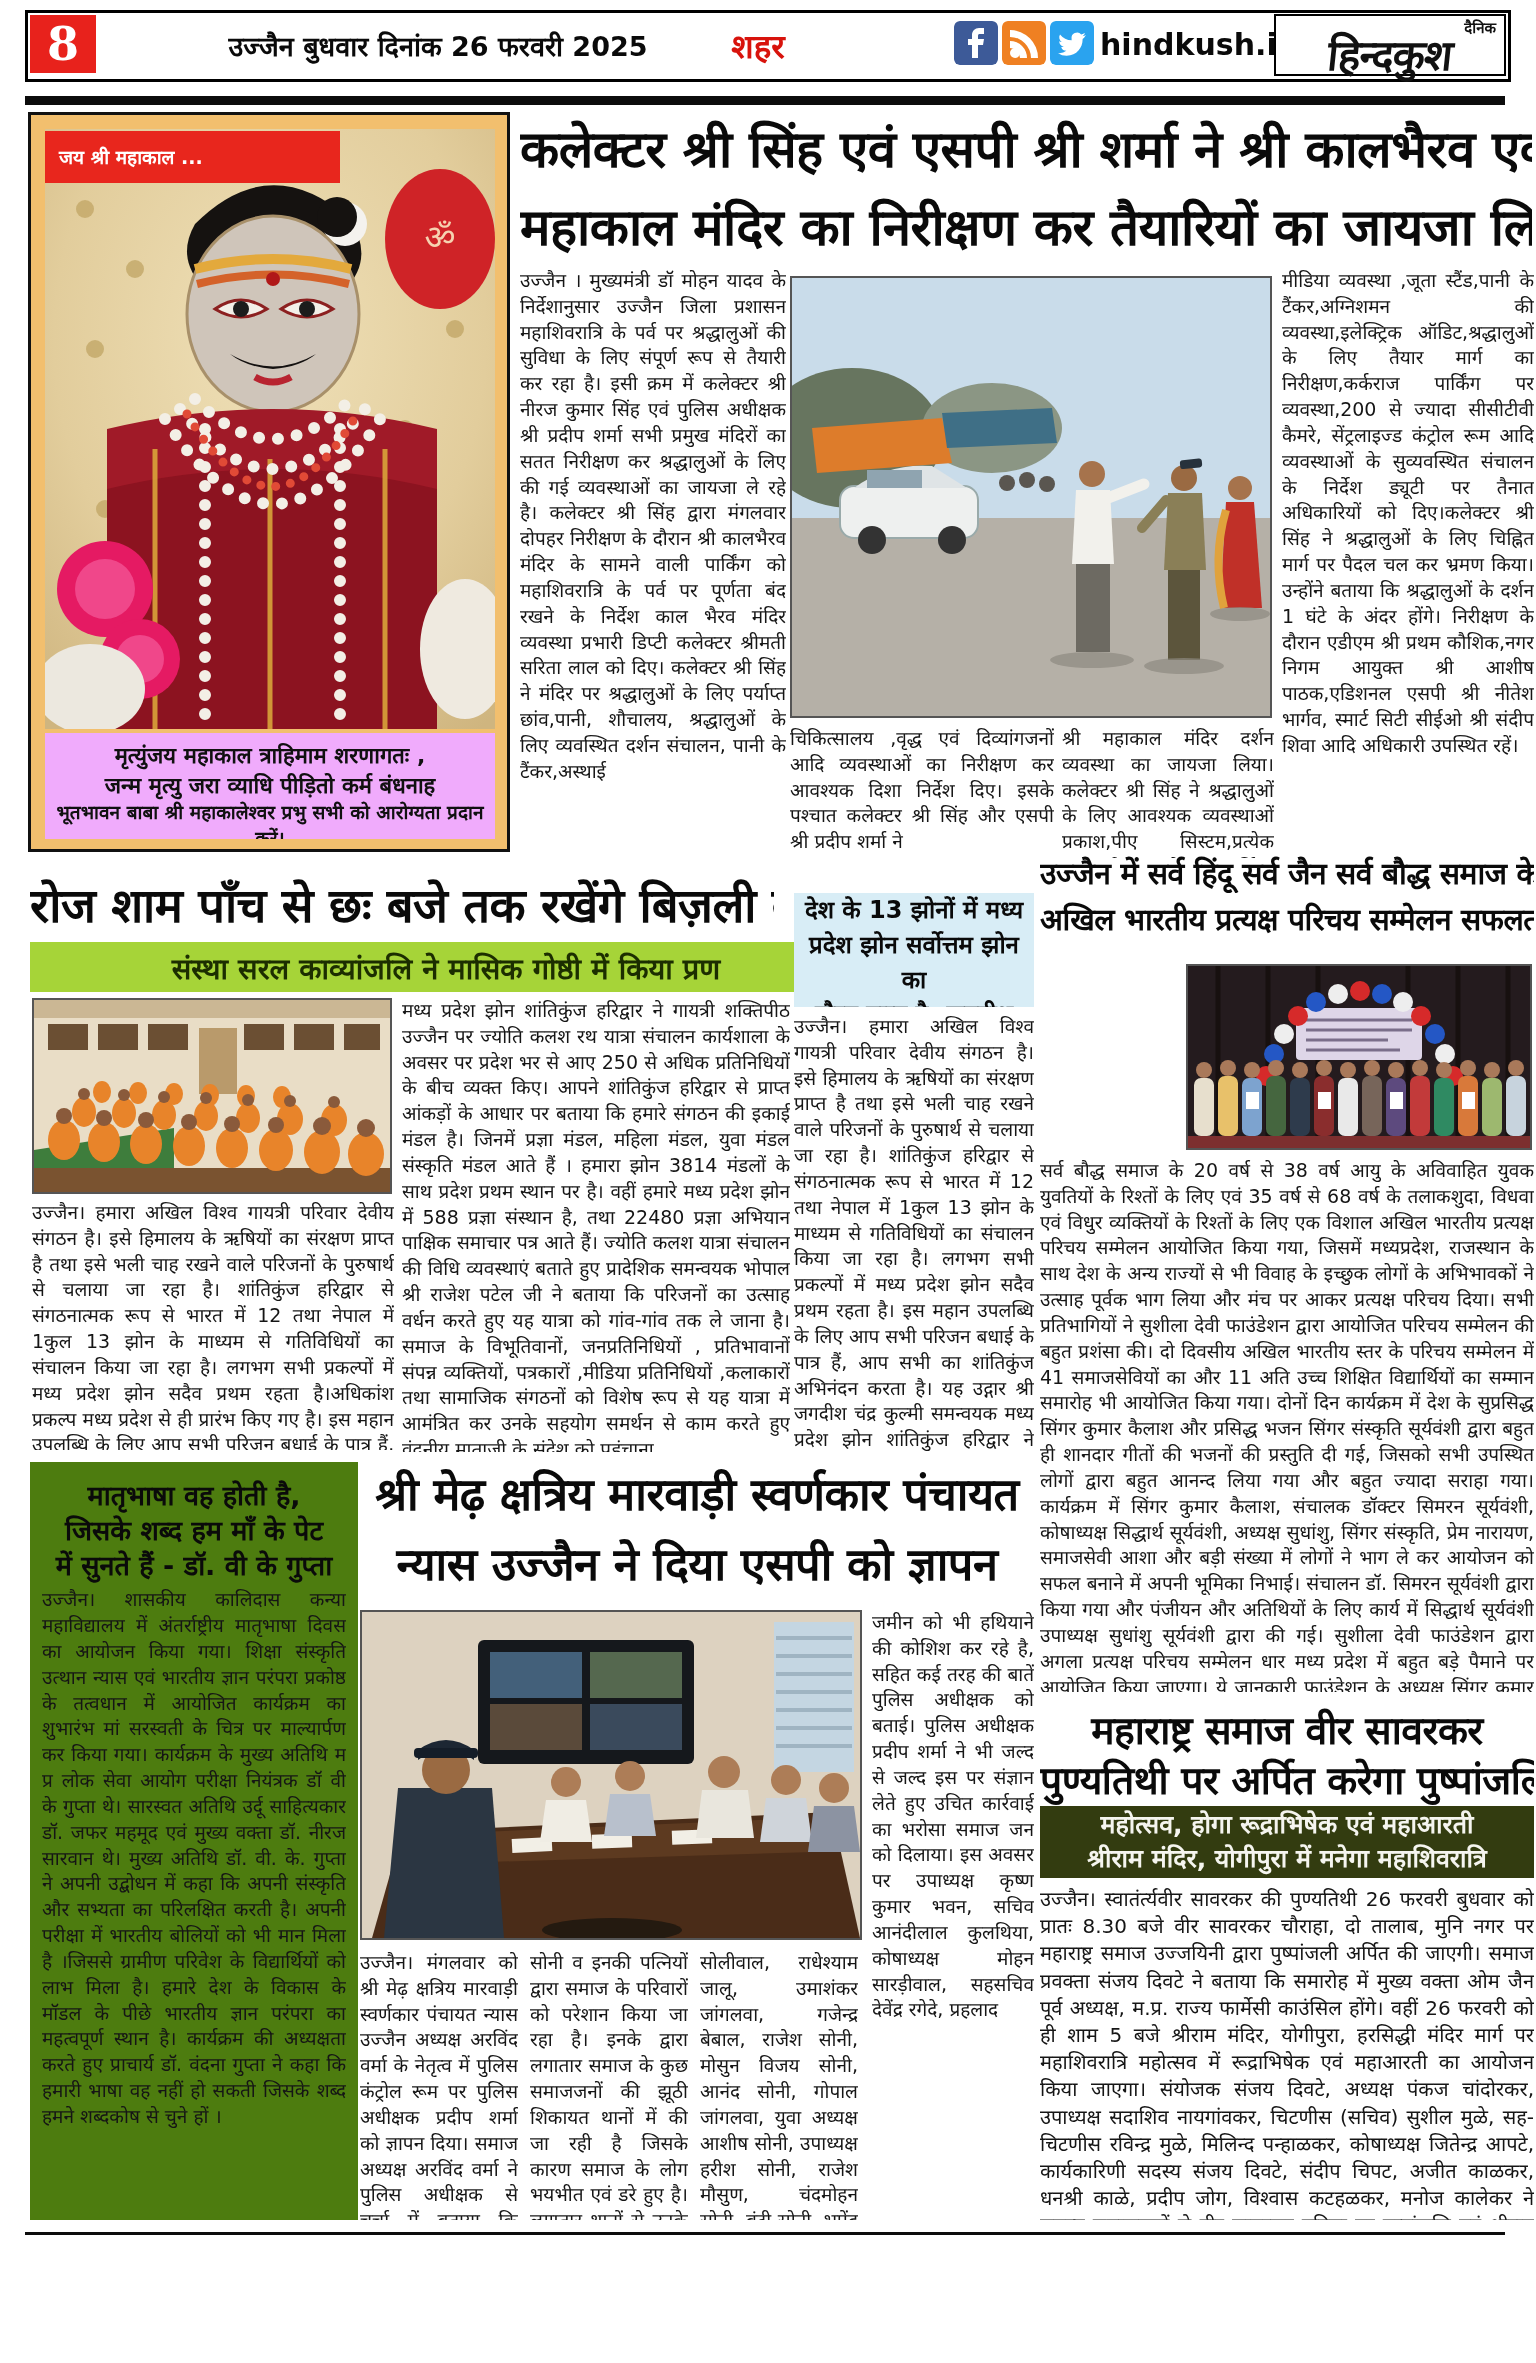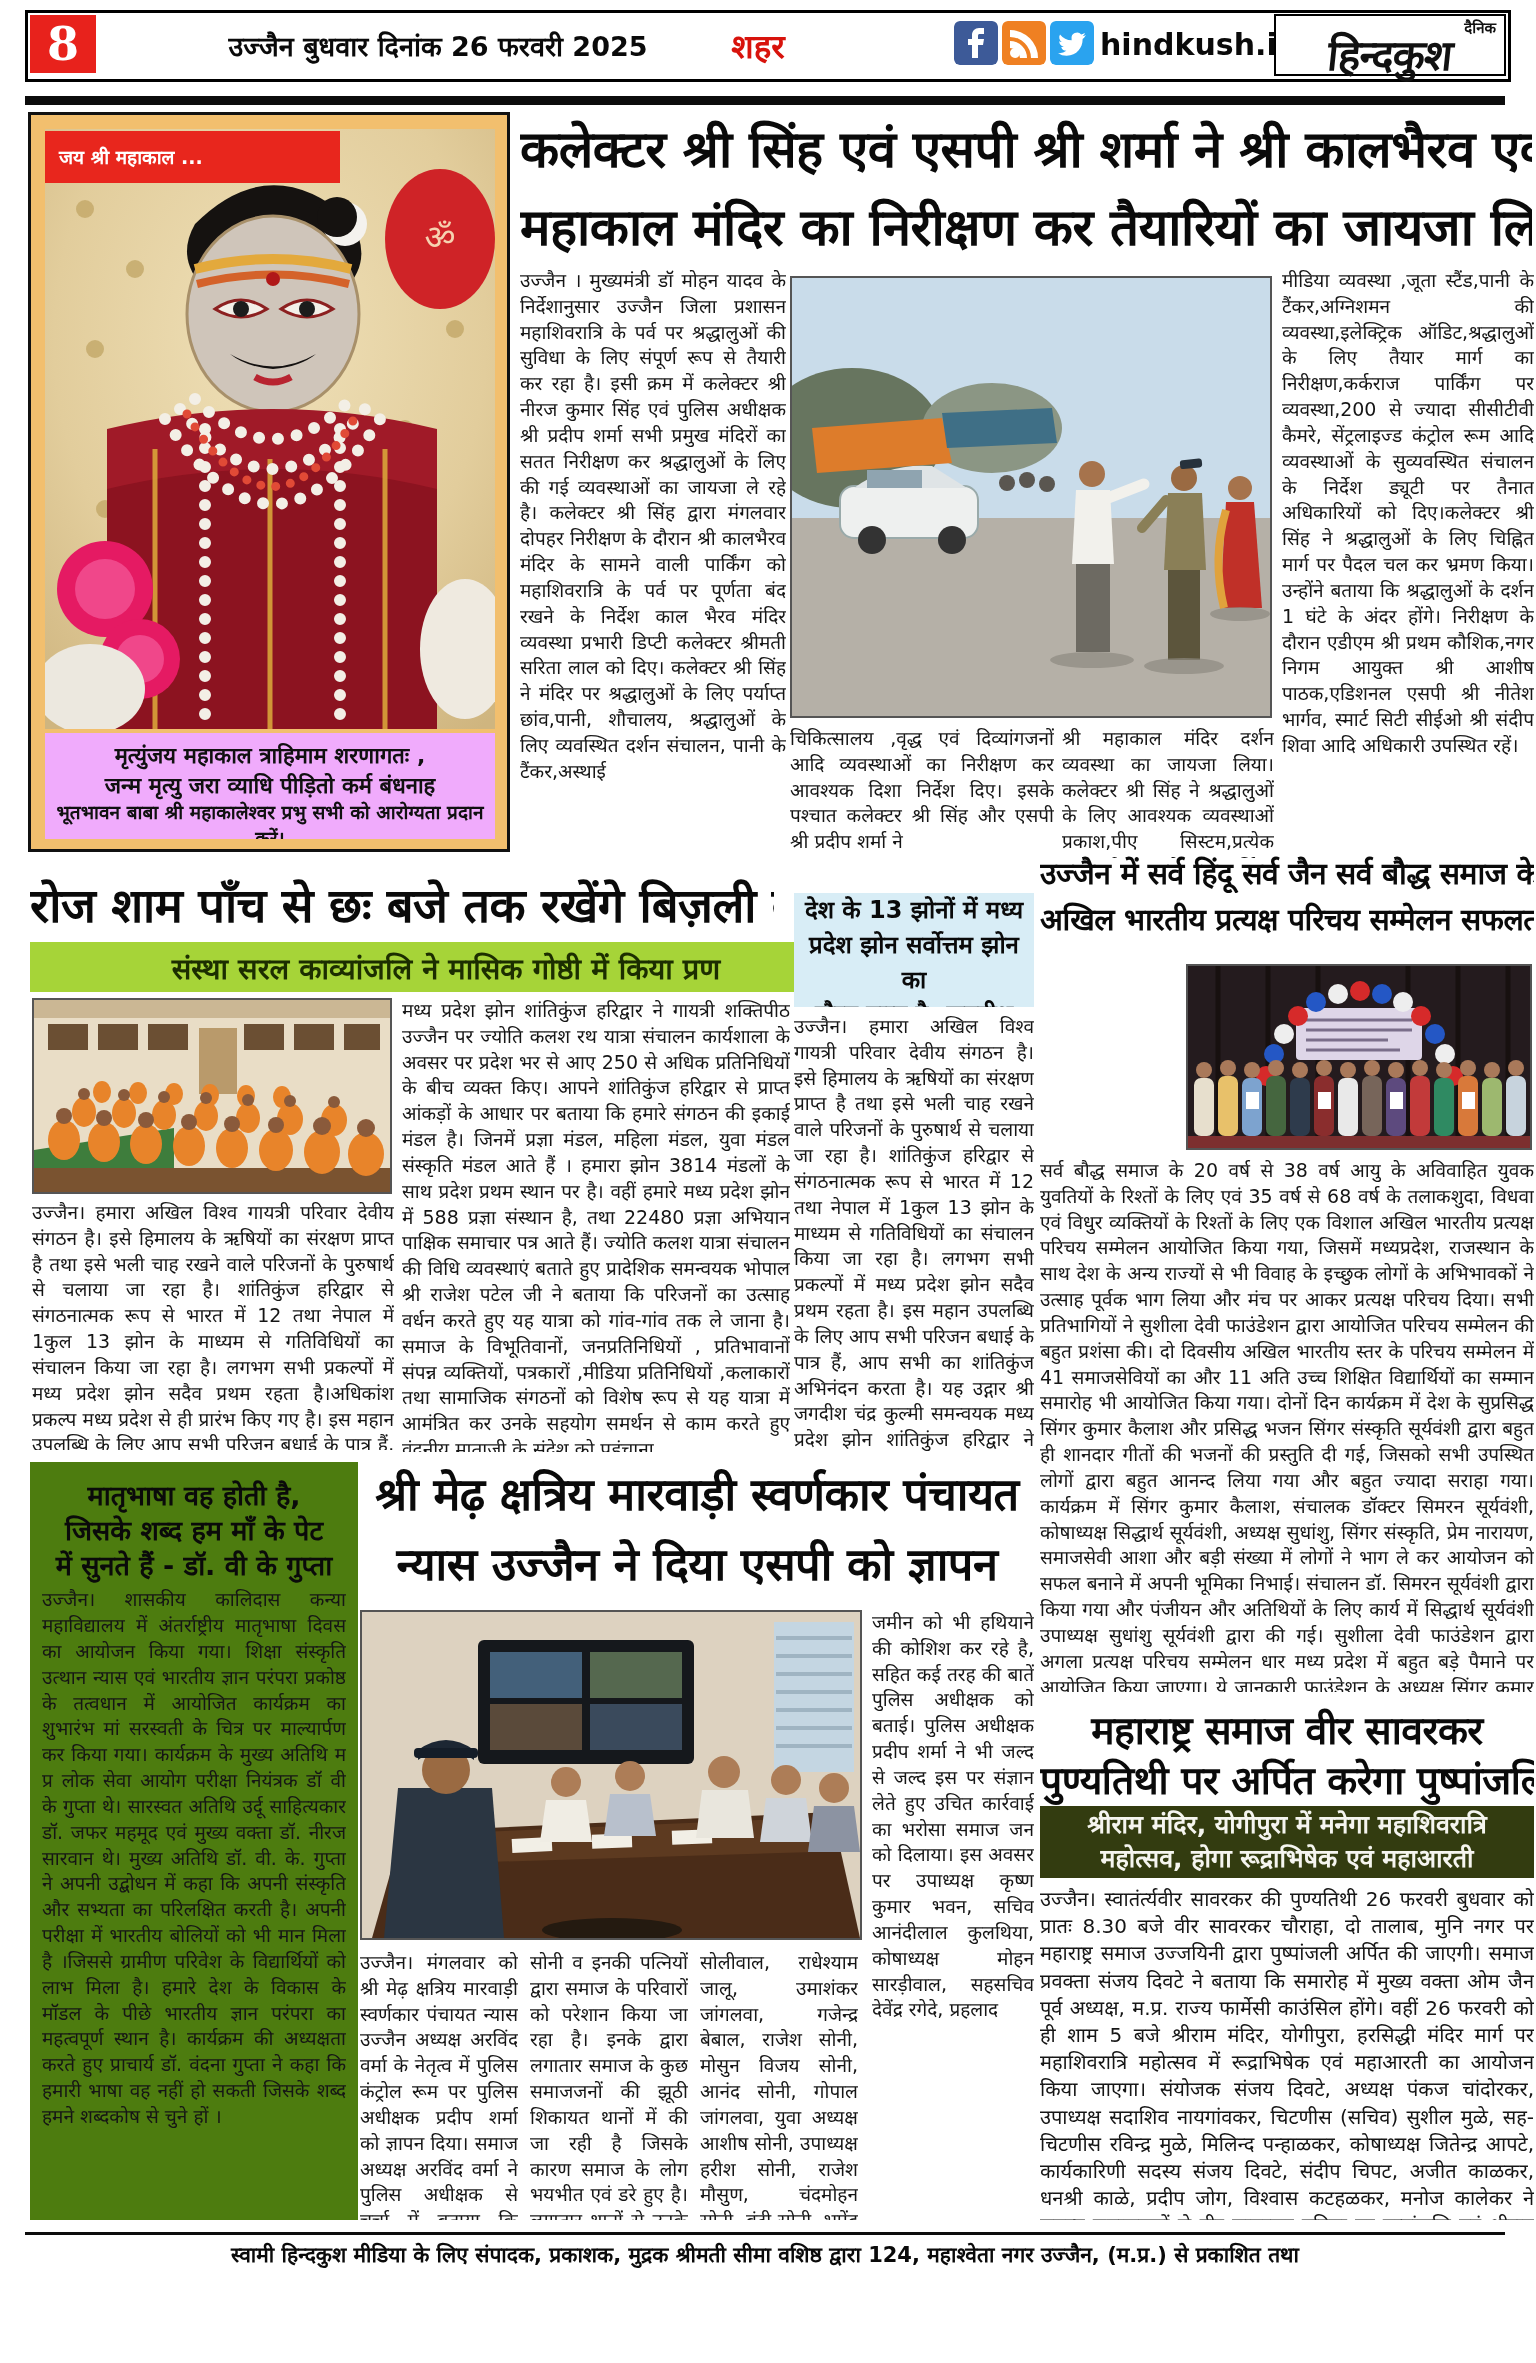--- a/index.html
+++ b/index.html
@@ -416,21 +416,20 @@
   </div>
 
   <div class="abs txt" style="left:872px;top:1610px;width:162px;height:610px;">जमीन को भी हथियाने की कोशिश कर रहे है, सहित कई तरह की बातें पुलिस अधीक्षक को बताई। पुलिस अधीक्षक प्रदीप शर्मा ने भी जल्द से जल्द इस पर संज्ञान लेते हुए उचित कार्रवाई का भरोसा समाज जन को दिलाया। इस अवसर पर उपाध्यक्ष कृष्ण कुमार भवन, सचिव आनंदीलाल कुलथिया, कोषाध्यक्ष मोहन सारड़ीवाल, सहसचिव देवेंद्र रगेदे, प्रहलाद</div>
   <div class="abs txt" style="left:360px;top:1950px;width:158px;height:270px;">उज्जैन। मंगलवार को श्री मेढ़ क्षत्रिय मारवाड़ी स्वर्णकार पंचायत न्यास उज्जैन अध्यक्ष अरविंद वर्मा के नेतृत्व में पुलिस कंट्रोल रूम पर पुलिस अधीक्षक प्रदीप शर्मा को ज्ञापन दिया। समाज अध्यक्ष अरविंद वर्मा ने पुलिस अधीक्षक से चर्चा में बताया कि समाज के कुछ बन्धुओं कैलाश सोनी साल्वी एवं आकाश माणक</div>
   <div class="abs txt" style="left:530px;top:1950px;width:158px;height:270px;">सोनी व इनकी पत्नियों द्वारा समाज के परिवारों को परेशान किया जा रहा है। इनके द्वारा लगातार समाज के कुछ समाजजनों की झूठी शिकायत थानों में की जा रही है जिसके कारण समाज के लोग भयभीत एवं डरे हुए है। लगातार थानों से उनके पास फोन आ रहे है। विगत 15 वर्षों से इनके द्वारा समाज को हानि पहुंचाई जा रही है साथ ही साथ समाज</div>
   <div class="abs txt" style="left:700px;top:1950px;width:158px;height:270px;">सोलीवाल, राधेश्याम जालू, उमाशंकर जांगलवा, गजेन्द्र बेबाल, राजेश सोनी, मोसुन विजय सोनी, आनंद सोनी, गोपाल जांगलवा, युवा अध्यक्ष आशीष सोनी, उपाध्यक्ष हरीश सोनी, राजेश मौसुण, चंदमोहन सोनी, बंटी सोनी, भूपेंद्र ओझाया सहित समाज जन उपस्थित रहे।</div>
 
   <div class="abs hd" style="left:1040px;top:1702px;width:494px;font-size:39px;">महाराष्ट्र समाज वीर सावरकर</div>
   <div class="abs hd" style="left:1040px;top:1752px;width:494px;font-size:39px;">पुण्यतिथी पर अर्पित करेगा पुष्पांजलि</div>
   <div class="abs greenbanner" style="left:1040px;top:1806px;width:494px;height:72px;">
+    <div>महोत्सव, होगा रूद्राभिषेक एवं महाआरती</div>
     <div>श्रीराम मंदिर, योगीपुरा में मनेगा महाशिवरात्रि</div>
-    <div>महोत्सव, होगा रूद्राभिषेक एवं महाआरती</div>
   </div>
   <div class="abs txt" style="left:1040px;top:1886px;width:494px;height:334px;font-size:20px;">उज्जैन। स्वातंर्त्यवीर सावरकर की पुण्यतिथी 26 फरवरी बुधवार को प्रातः 8.30 बजे वीर सावरकर चौराहा, दो तालाब, मुनि नगर पर महाराष्ट्र समाज उज्जयिनी द्वारा पुष्पांजली अर्पित की जाएगी। समाज प्रवक्ता संजय दिवटे ने बताया कि समारोह में मुख्य वक्ता ओम जैन पूर्व अध्यक्ष, म.प्र. राज्य फार्मेसी काउंसिल होंगे। वहीं 26 फरवरी को ही शाम 5 बजे श्रीराम मंदिर, योगीपुरा, हरसिद्धी मंदिर मार्ग पर महाशिवरात्रि महोत्सव में रूद्राभिषेक एवं महाआरती का आयोजन किया जाएगा। संयोजक संजय दिवटे, अध्यक्ष पंकज चांदोरकर, उपाध्यक्ष सदाशिव नायगांवकर, चिटणीस (सचिव) सुशील मुळे, सह-चिटणीस रविन्द्र मुळे, मिलिन्द पन्हाळकर, कोषाध्यक्ष जितेन्द्र आपटे, कार्यकारिणी सदस्य संजय दिवटे, संदीप चिपट, अजीत काळकर, धनश्री काळे, प्रदीप जोग, विश्वास कटहळकर, मनोज कालेकर ने समस्त समाजजनों से वीर सावरकर प्रतिमा पर पुष्पांजलि एवं श्रीराम मंदिर में महाशिवरात्रि महोत्सव में पधारने का अनुरोध किया है।</div>
 
   <div class="abs rule" style="left:25px;top:2232px;width:1480px;height:3px;"></div>
-  <div class="abs footer" style="left:25px;top:2240px;width:1480px;">स्वामी हिन्दकुश मीडिया के लिए संपादक, प्रकाशक, मुद्रक श्रीमती सीमा वशिष्ठ द्वारा 124, महाश्वेता नगर उज्जैन, (म.प्र.) से प्रकाशित तथा</div>
 
 </div>
 
 </body></html>

